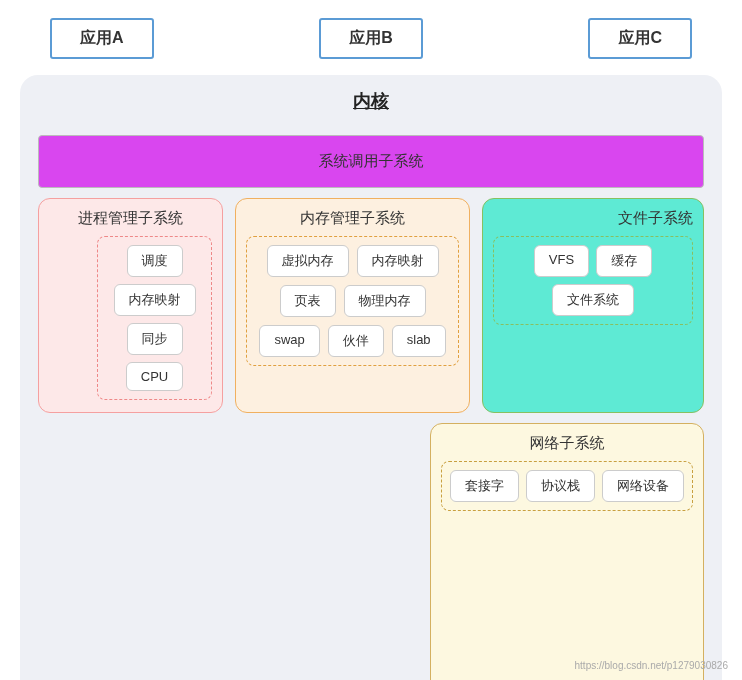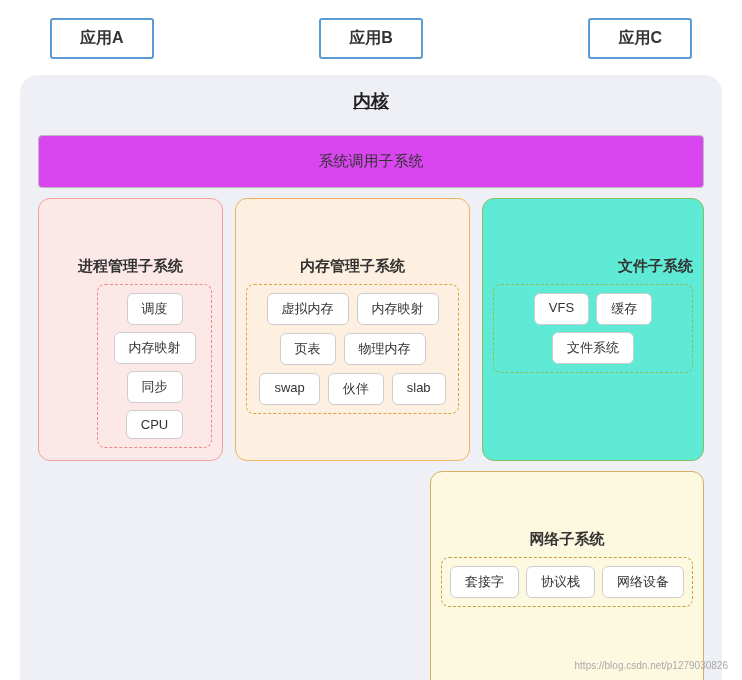--- a/index.html
+++ b/index.html
@@ -76,24 +76,23 @@
     
     .subsys-panel {
       border-radius: 12px;
       padding: 10px 10px 12px 10px;
       display: flex;
       flex-direction: column;
       align-items: center;
     }
     .subsys-title {
       font-size: 15px;
-      font-weight: bold;
+      font-weight: normal;
       color: #333;
       margin-bottom: 8px;
-      margin-top: 48px;
     }
     .subsys-inner {
       border: 1.5px dashed #aaa;
       border-radius: 8px;
       padding: 8px;
       display: flex;
       flex-wrap: wrap;
       gap: 7px;
       justify-content: center;
     }

